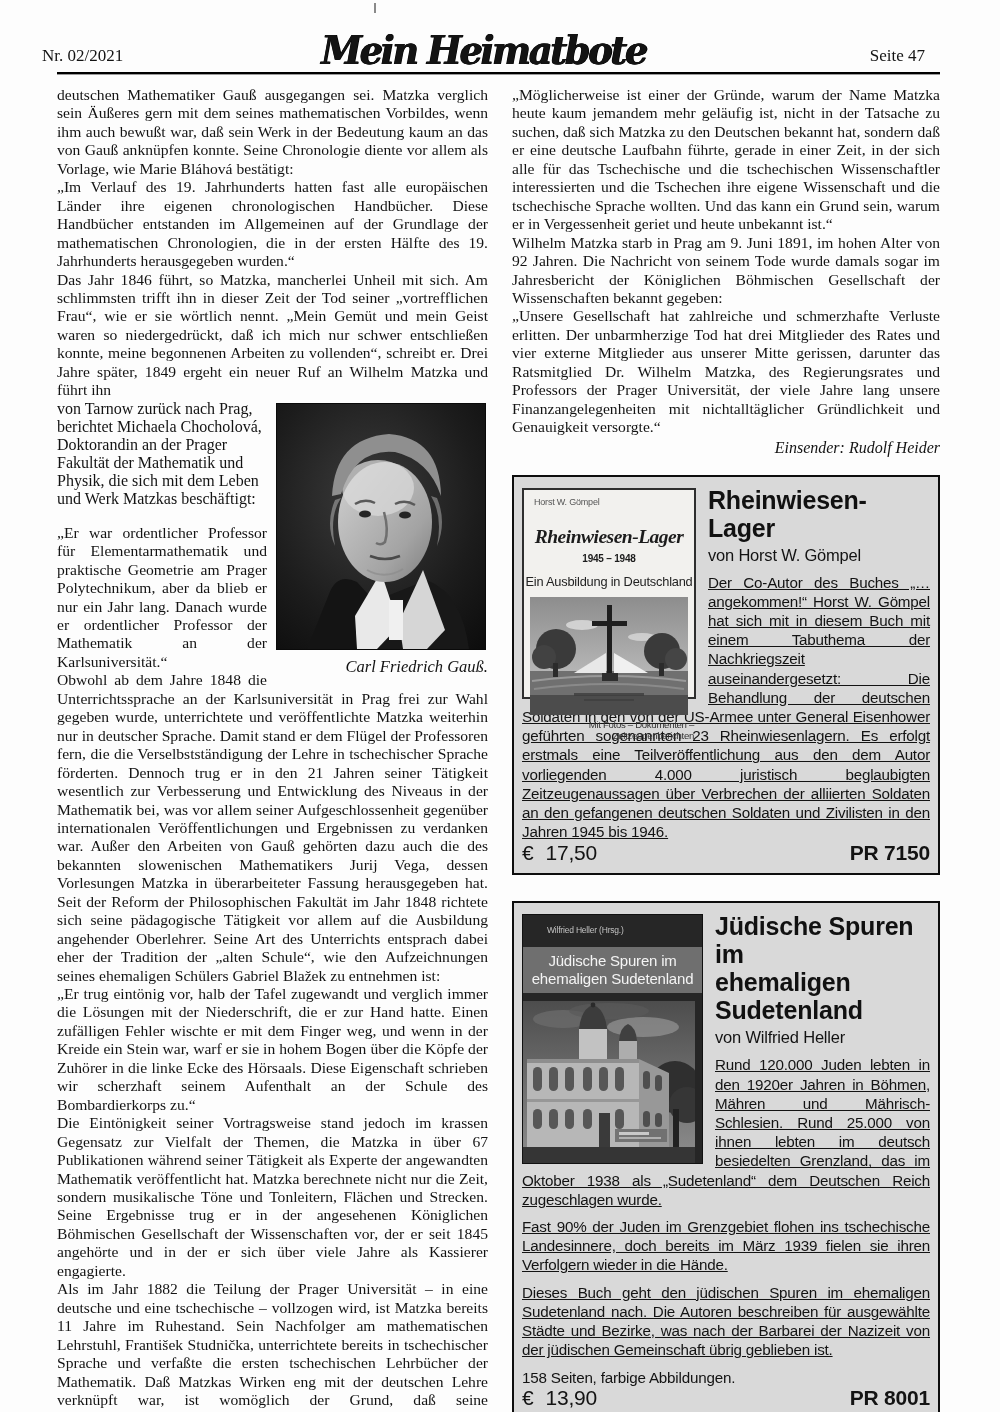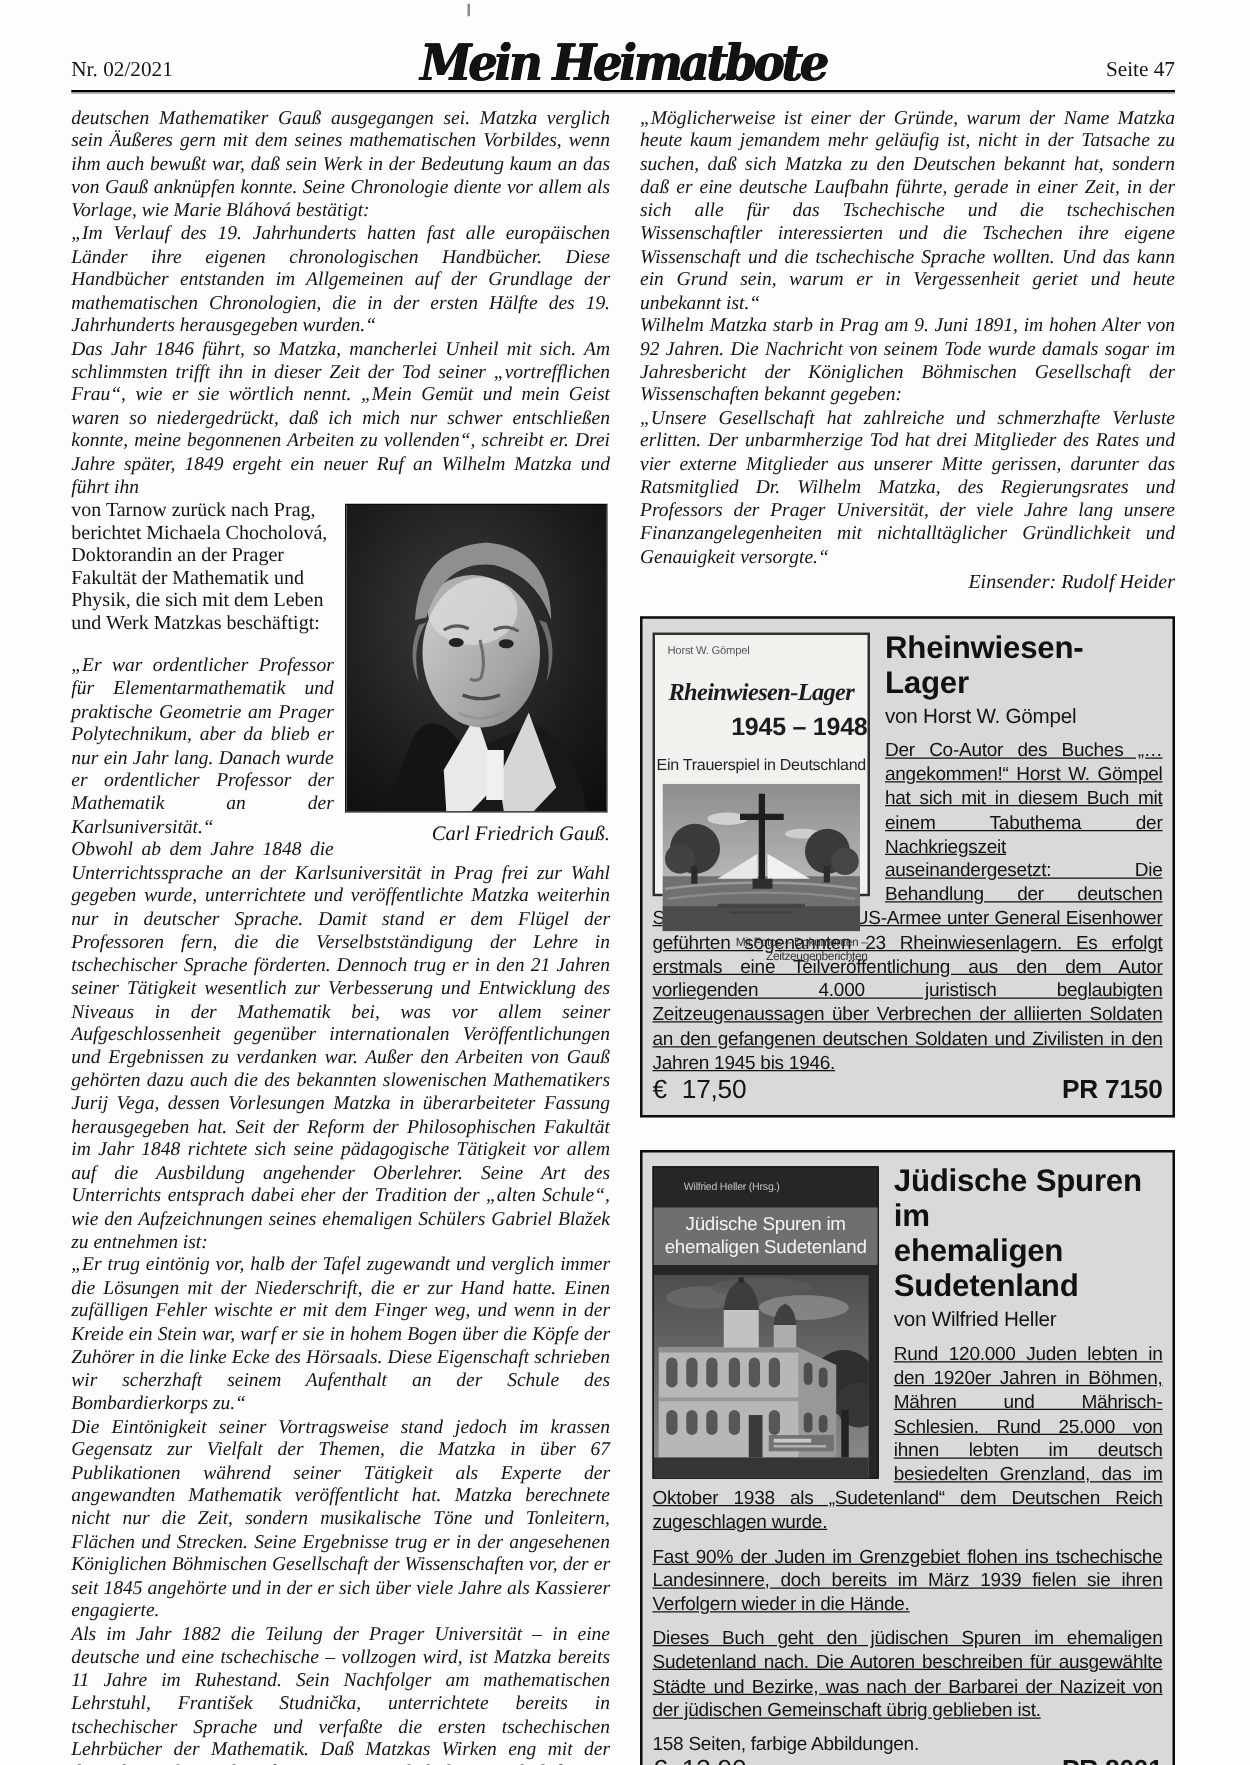--- a/index.html
+++ b/index.html
@@ -5,37 +5,37 @@
   html,body{margin:0;padding:0;}
   body{
     width:1000px;height:1412px;background:#fdfdfd;position:relative;overflow:hidden;
     font-family:"Liberation Serif",serif;color:#131313;
     -webkit-font-smoothing:antialiased;
   }
   .page{position:absolute;left:0;top:0;width:1000px;height:1412px;}
   .crop-tick{position:absolute;left:374px;top:3px;width:2px;height:10px;background:#8a8a8a;}
 
   
-  .header{position:absolute;left:57px;top:24px;width:883px;height:48px;}
+  .header{position:absolute;left:42px;top:24px;width:883px;height:48px;}
   .issue{position:absolute;left:0;bottom:6px;font-size:17px;}
   .pagenum{position:absolute;right:0;bottom:6px;font-size:17px;}
   .masthead{
     position:absolute;left:50%;transform:translateX(-50%) scaleY(1.08);bottom:0px;
     font-family:"DejaVu Serif",serif;font-weight:bold;font-style:italic;
     font-size:37px;letter-spacing:-2.5px;white-space:nowrap;
     text-shadow:0.6px 0 0 #000, -0.4px 0 0 #000;
   }
   .header-rule{position:absolute;left:57px;top:72px;width:883px;height:3px;
     background:linear-gradient(#000 0 2px,#9a9a9a 2px 3px);}
 
   
   .columns{position:absolute;left:57px;top:86px;width:883px;display:flex;gap:24px;}
   .col-left{width:431px;}
   .col-right{width:428px;}
-  p.body{margin:0;font-size:15.6px;line-height:18.45px;text-align:justify;font-style:italic;}
+  p.body{margin:0;font-size:15.6px;line-height:18.45px;text-align:justify;}
   .byline{margin-top:2px;font-size:16px;font-style:italic;text-align:right;}
 
   
   figure.gauss{float:right;width:212px;margin:3px 0 2px 9px;padding:0;text-align:right;}
   figure.gauss svg{display:block;border:1px solid #0a0a0a;}
   figure.gauss figcaption{font-style:italic;font-size:16.5px;margin-top:7px;padding-left:2px;}
 
   
   .adbox{
     box-sizing:border-box;width:428px;background:#d9d9d9;border:2px solid #0d0d0d;
@@ -55,21 +55,21 @@
   .clear{clear:both;}
 
   
   .cover1{
     float:left;box-sizing:border-box;width:174px;height:211px;margin:2px 12px 2px 0;
     background:#f2f1ee;border:2px solid #2e2e2e;position:relative;
     font-family:"Liberation Sans",sans-serif;text-align:center;
   }
   .cover1 .c1-author{position:absolute;left:10px;top:7px;font-size:9px;color:#555;text-align:left;}
   .cover1 .c1-title{margin-top:36px;font-family:"Liberation Serif",serif;font-style:italic;font-weight:bold;font-size:19.5px;letter-spacing:-0.5px;color:#1c1c1c;}
-  .cover1 .c1-years{margin-top:5px;font-size:20px;font-weight:bold;color:#1c1c1c;text-align:right;}
+  .cover1 .c1-years{margin-top:5px;font-size:10px;font-weight:bold;color:#1c1c1c;}
   .cover1 .c1-subtitle{margin-top:10px;font-size:12.8px;color:#222;}
   .cover1 svg{display:block;margin:8px auto 0 auto;}
   .cover1 .c1-footer{margin-top:4px;font-size:9.6px;color:#333;letter-spacing:-0.3px;text-align:right;}
 
   
   .cover2{
     float:left;box-sizing:border-box;width:181px;height:250px;margin:2px 12px 2px 0;
     background:#262626;position:relative;border:1px solid #111;
     font-family:"Liberation Sans",sans-serif;
   }
@@ -146,21 +146,21 @@
       <p class="body">„Möglicherweise ist einer der Gründe, warum der Name Matzka heute kaum jemandem mehr geläufig ist, nicht in der Tatsache zu suchen, daß sich Matzka zu den Deutschen bekannt hat, sondern daß er eine deutsche Laufbahn führte, gerade in einer Zeit, in der sich alle für das Tschechische und die tschechischen Wissenschaftler interessierten und die Tschechen ihre eigene Wissenschaft und die tschechische Sprache wollten. Und das kann ein Grund sein, warum er in Vergessenheit geriet und heute unbekannt ist.“</p>
       <p class="body">Wilhelm Matzka starb in Prag am 9. Juni 1891, im hohen Alter von 92 Jahren. Die Nachricht von seinem Tode wurde damals sogar im Jahresbericht der Königlichen Böhmischen Gesellschaft der Wissenschaften bekannt gegeben:</p>
       <p class="body">„Unsere Gesellschaft hat zahlreiche und schmerzhafte Verluste erlitten. Der unbarmherzige Tod hat drei Mitglieder des Rates und vier externe Mitglieder aus unserer Mitte gerissen, darunter das Ratsmitglied Dr. Wilhelm Matzka, des Regierungsrates und Professors der Prager Universität, der viele Jahre lang unsere Finanzangelegenheiten mit nichtalltäglicher Gründlichkeit und Genauigkeit versorgte.“</p>
       <div class="byline">Einsender: Rudolf Heider</div>
 
       <div class="adbox adbox-1">
         <div class="cover1">
           <div class="c1-author">Horst W. Gömpel</div>
           <div class="c1-title">Rheinwiesen-Lager</div>
           <div class="c1-years">1945 – 1948</div>
-          <div class="c1-subtitle">Ein Trauerspiel in Deutschland</div>
+          <div class="c1-subtitle">Ein Ausbildung in Deutschland</div>
           <svg width="158" height="118" viewBox="0 0 158 118">
             <defs>
               <linearGradient id="sky1" x1="0" y1="0" x2="0" y2="1">
                 <stop offset="0%" stop-color="#8d8d8d"></stop>
                   <stop offset="100%" stop-color="#cdcdcd"></stop>
               </linearGradient>
             </defs>
             <rect width="158" height="118" fill="url(#sky1)"></rect>
             <ellipse cx="52" cy="28" rx="16" ry="5" fill="#dedede" opacity="0.8"></ellipse>
             <ellipse cx="112" cy="40" rx="14" ry="4" fill="#d8d8d8" opacity="0.8"></ellipse>

